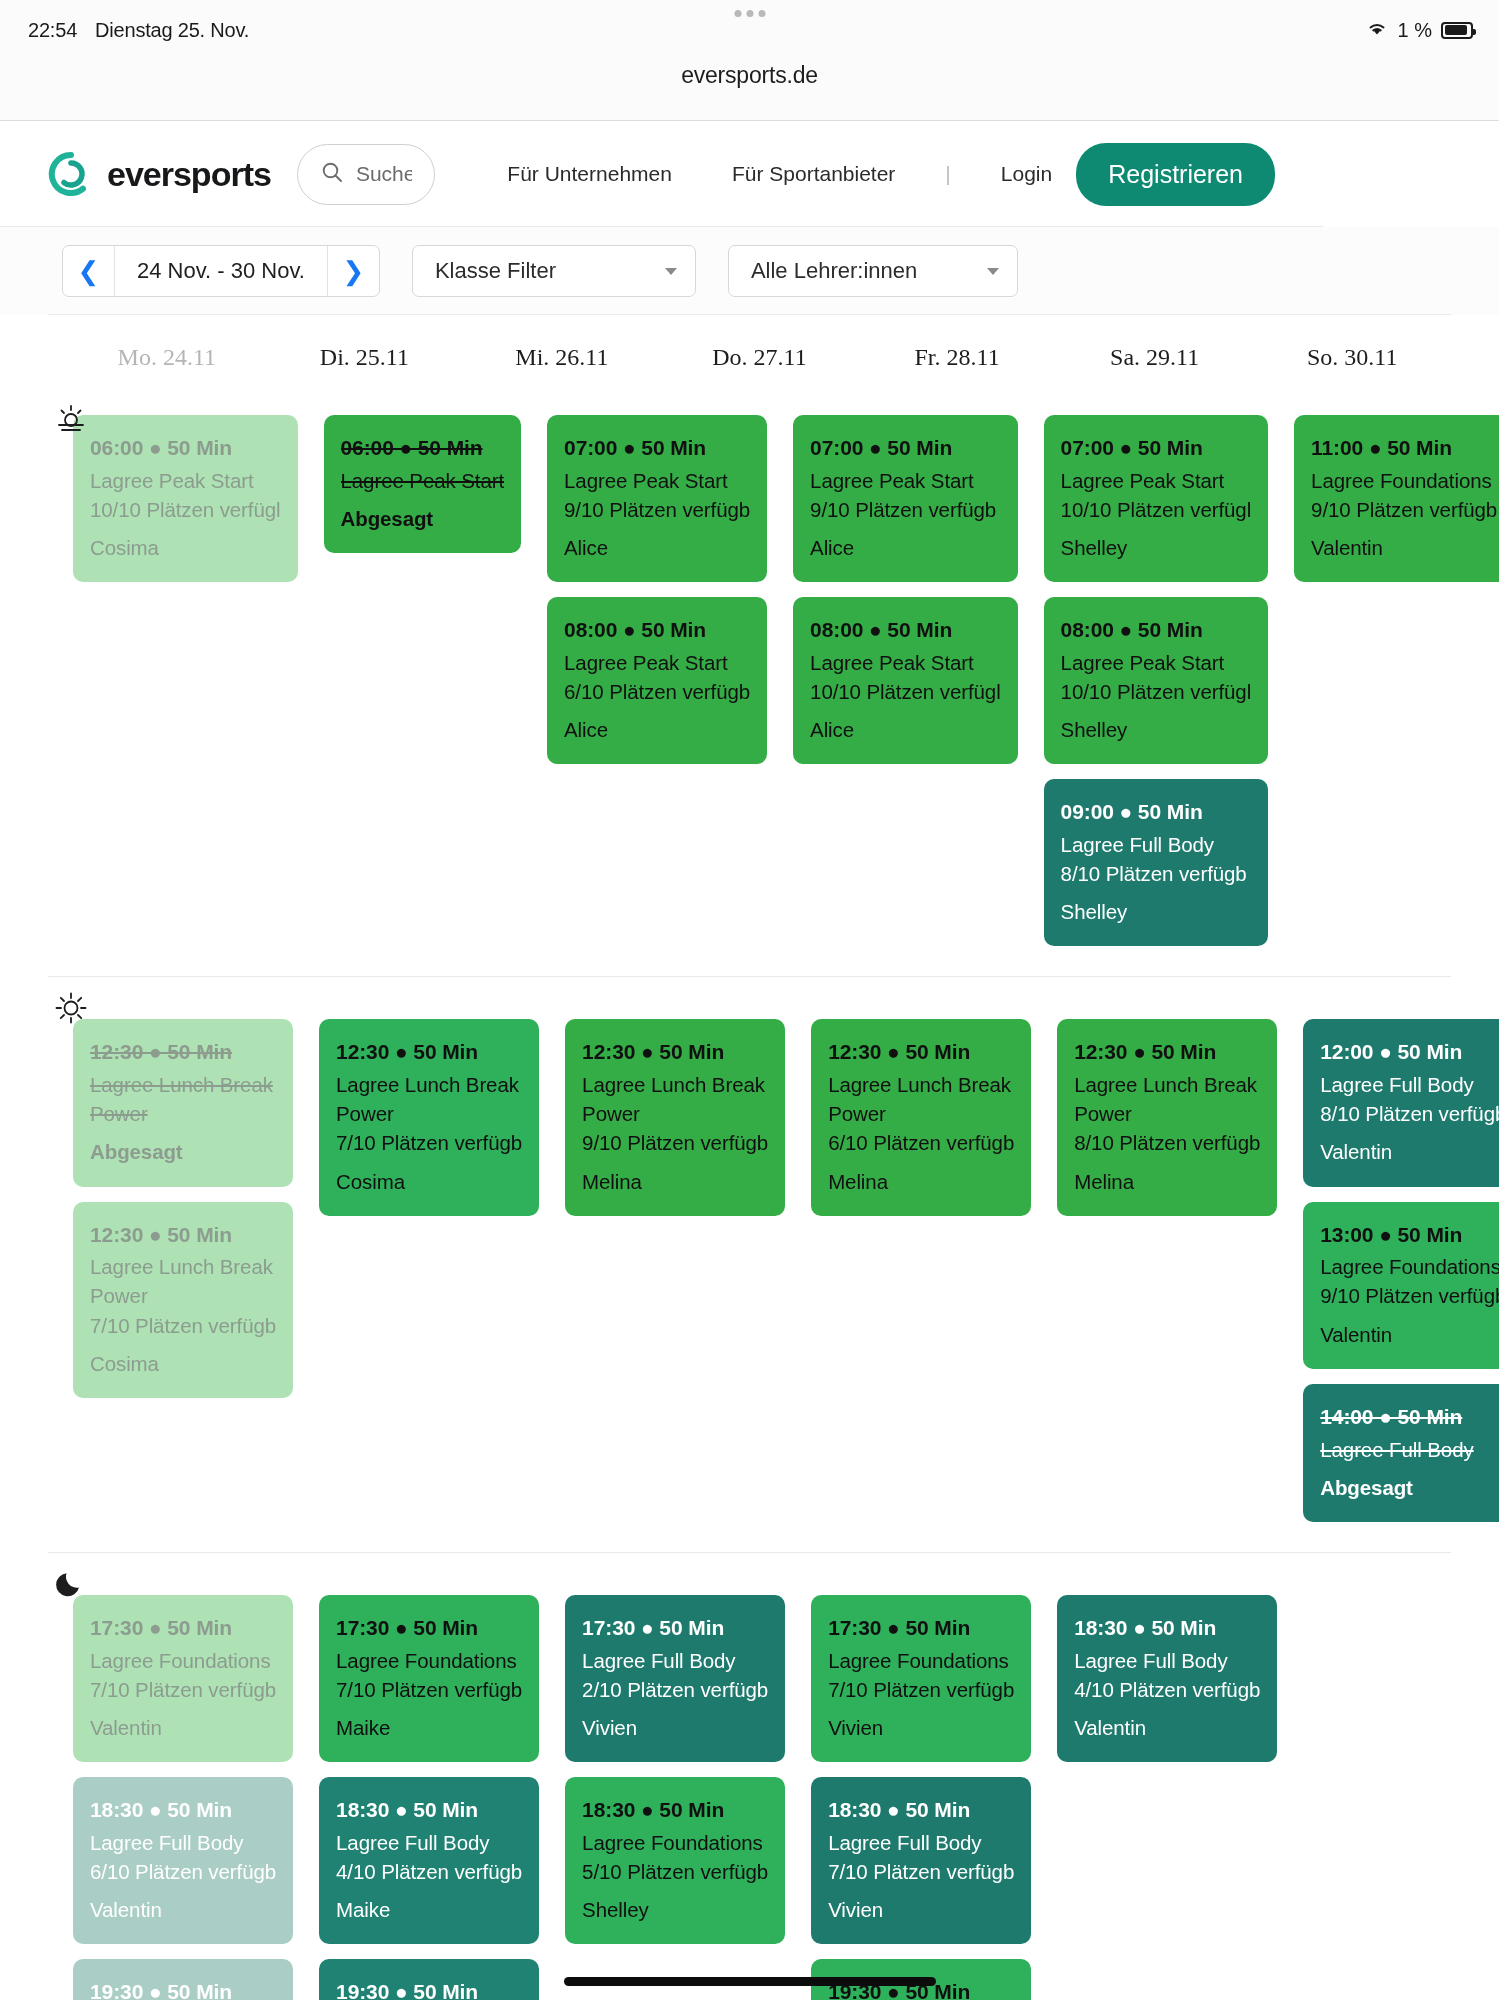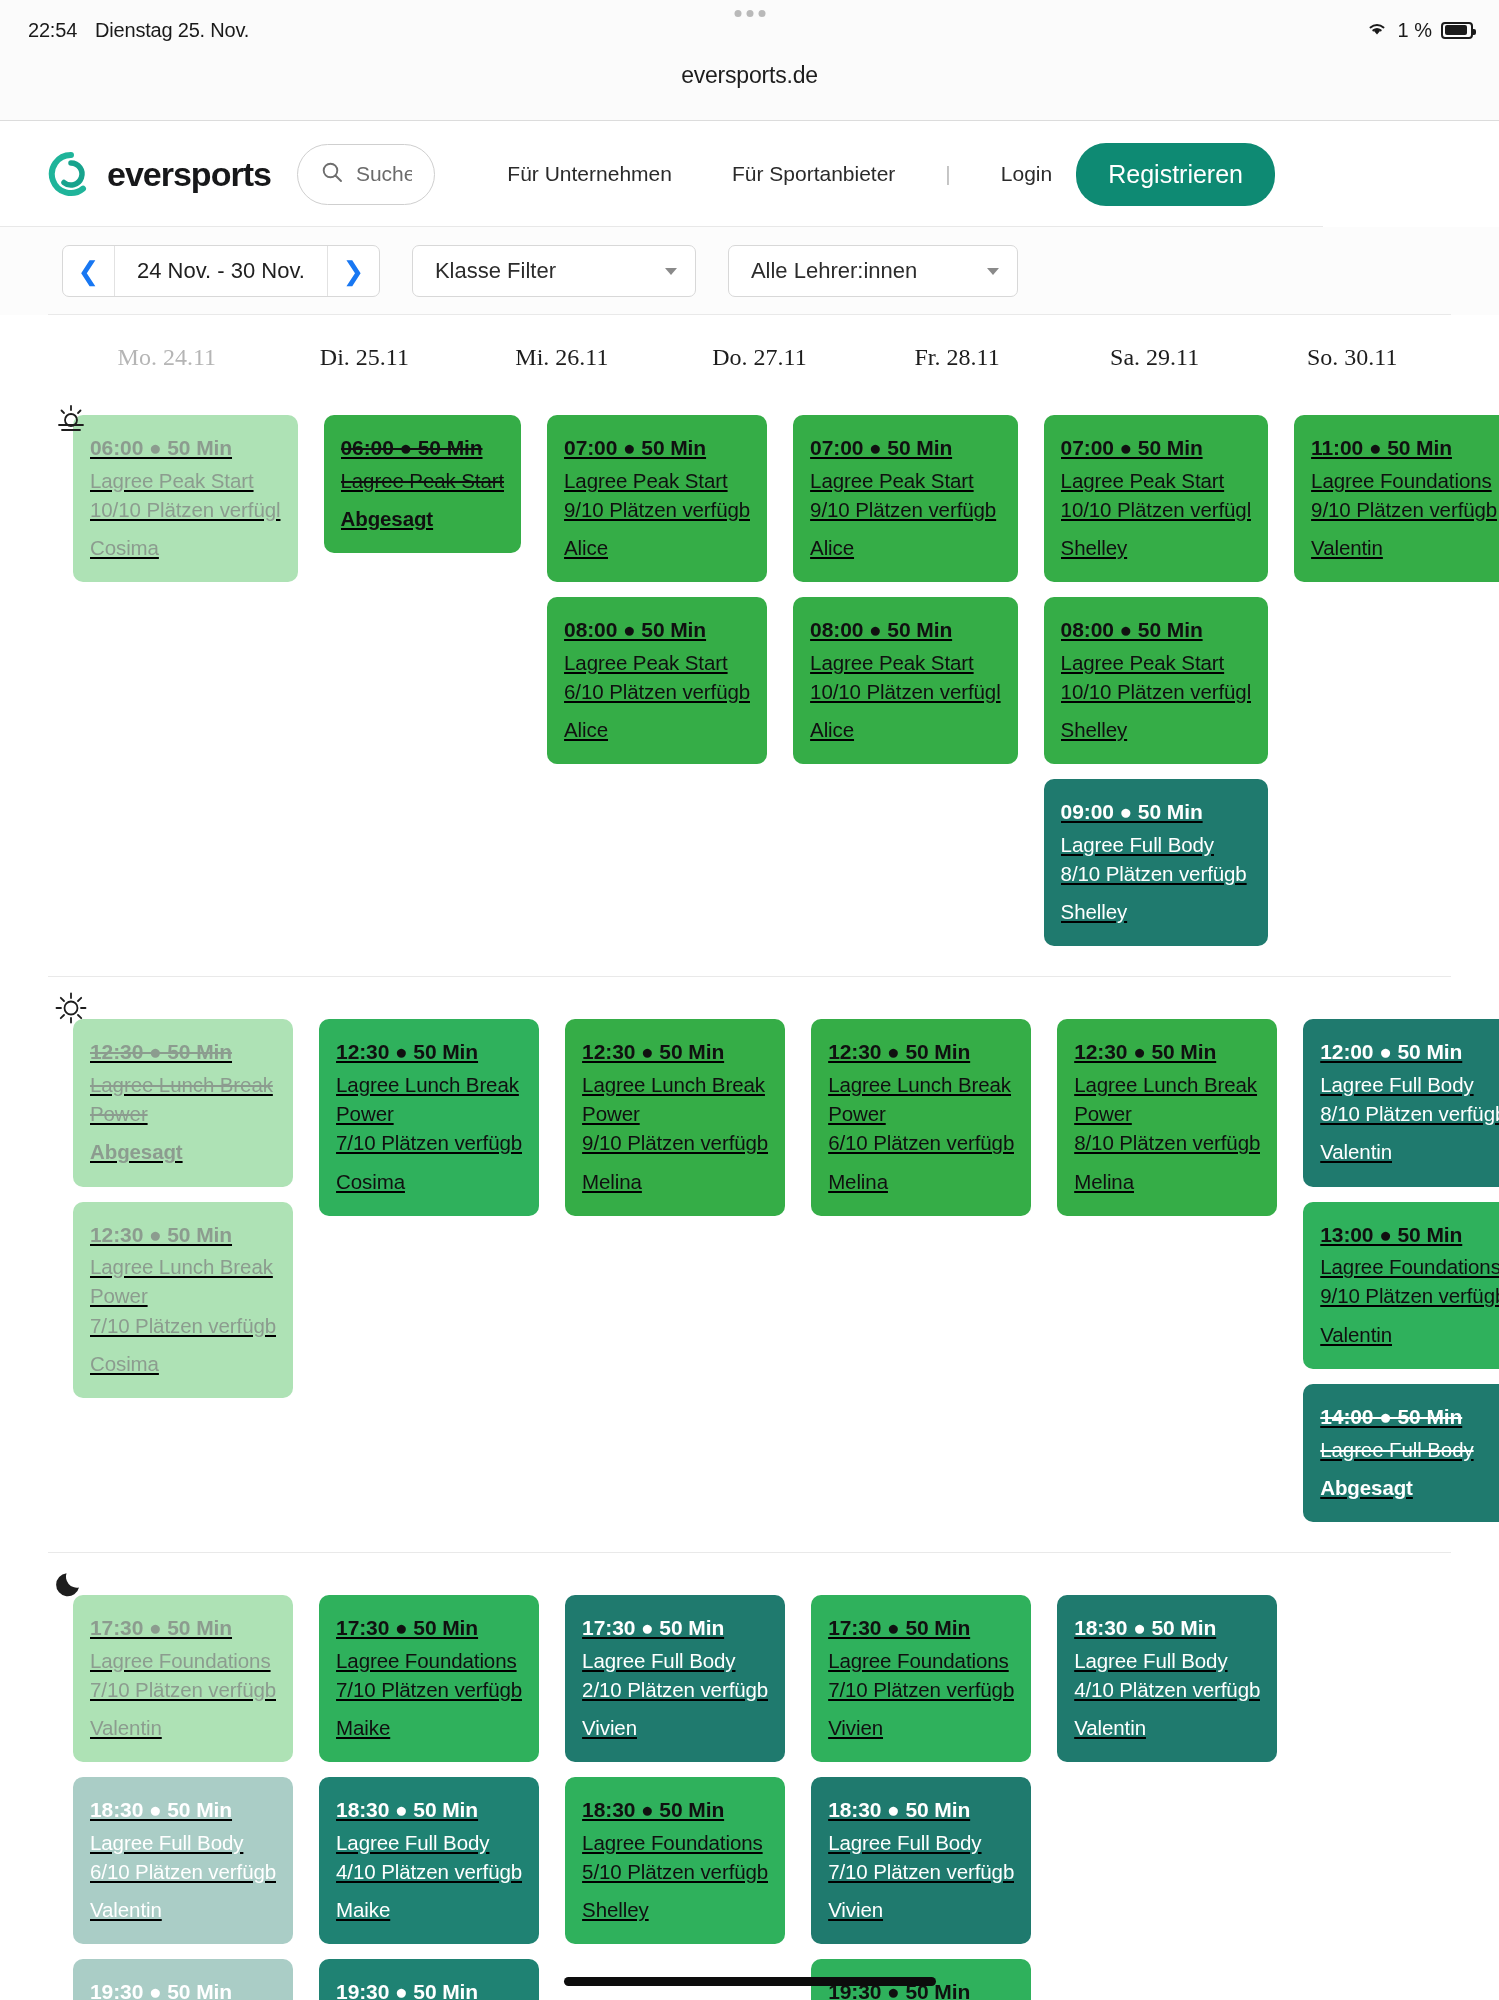--- a/index.html
+++ b/index.html
@@ -101,21 +101,21 @@
   .section { position: relative; padding-left: 0; }
 
   .dayheaders { display: grid; grid-template-columns: repeat(7, 1fr); margin: 0 48px;
                 padding-left: 20px; font-family: Liberation Serif, serif; }
   .dayhead { text-align: center; font-size: 24px; color: #1d1d1d; padding: 28px 0 18px; }
   .dayhead.past { color: #b5b5b5; }
 
   .period-icon { position: absolute; left: 54px; width: 34px; height: 34px; }
 
   .grid { display: grid; grid-template-columns: repeat(7, 1fr); gap: 3px 16px;
-          margin: 0 48px; padding-left: 20px; align-items: start; text-decoration: underline; }
+          margin: 0 48px; padding-left: 20px; align-items: start; }
   .col { display: flex; flex-direction: column; gap: 15px; padding: 0 5px; }
 
   .card {
     border-radius: 10px; padding: 18px 17px 20px 17px;
     min-height: 118px; cursor: pointer; overflow: hidden;
   }
   .card .ln { font-size: 20.5px; line-height: 1.42; letter-spacing: -0.1px;
               white-space: nowrap; overflow: hidden; }
   .card .ln.time { font-weight: 700; font-size: 21px; margin-bottom: 3px; }
   .card .ln.teacher { margin-top: 9px; }

